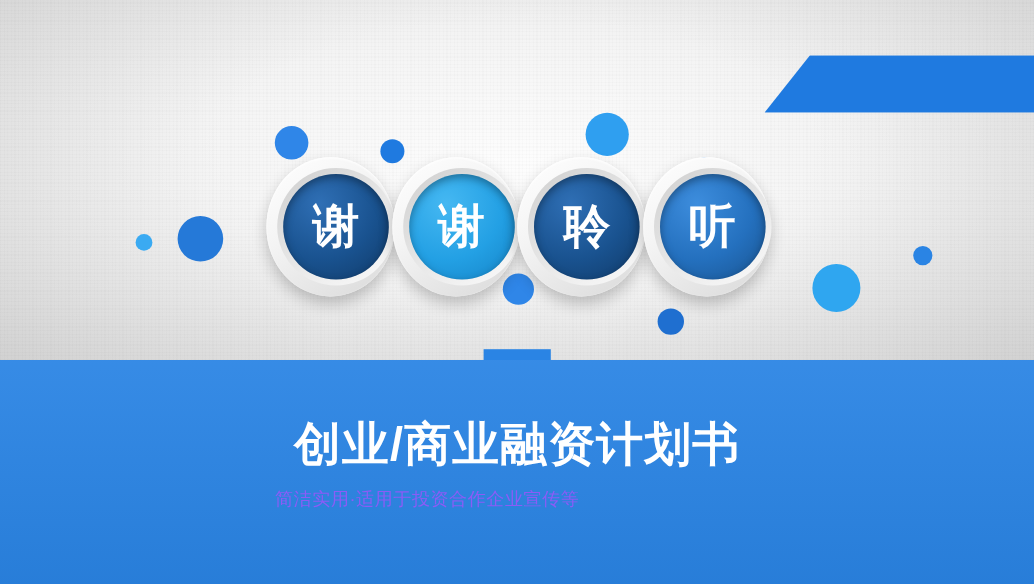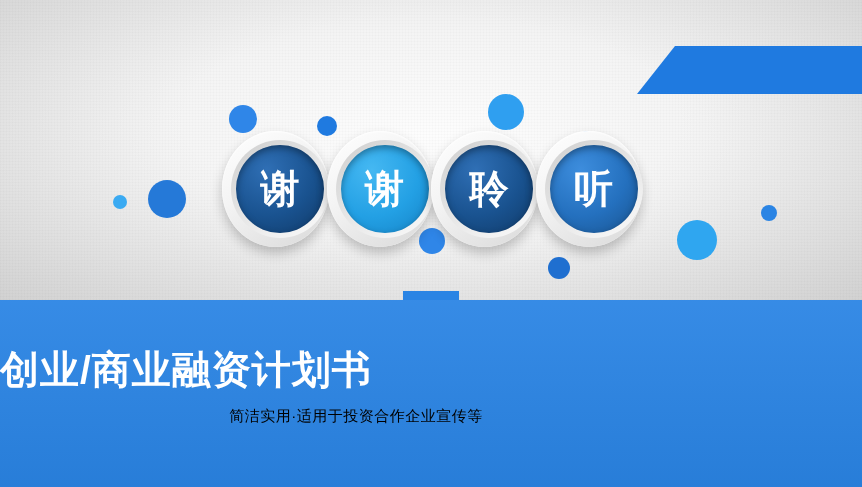--- a/index.html
+++ b/index.html
@@ -136,33 +136,33 @@
   .c2 .inner { background: radial-gradient(circle at 35% 28%, #45b8f2 0%, #23a0e4 55%, #1583c6 100%); }
   .c3 .inner { background: radial-gradient(circle at 35% 28%, #2f6fb5 0%, #19528f 55%, #103a68 100%); }
   .c4 .inner { background: radial-gradient(circle at 35% 28%, #3d8ddd 0%, #2470be 55%, #19538f 100%); }
 
   
   .title {
     position: absolute;
     left: 0;
     top: 343px;
     width: 862px;
-    text-align: left;
+    text-align: center;
     color: #ffffff;
     font-size: 39px;
     font-weight: bold;
     letter-spacing: 1px;
   }
   .subtitle {
     position: absolute;
     left: 0;
     top: 407px;
     width: 712px;
     text-align: center;
-    color: #000000;
+    color: #8b5cf6;
     font-size: 15px;
     letter-spacing: .5px;
   }
 </style>
 </head>
 <body>
 
 <div id="slide">
 
   <div class="upper">

